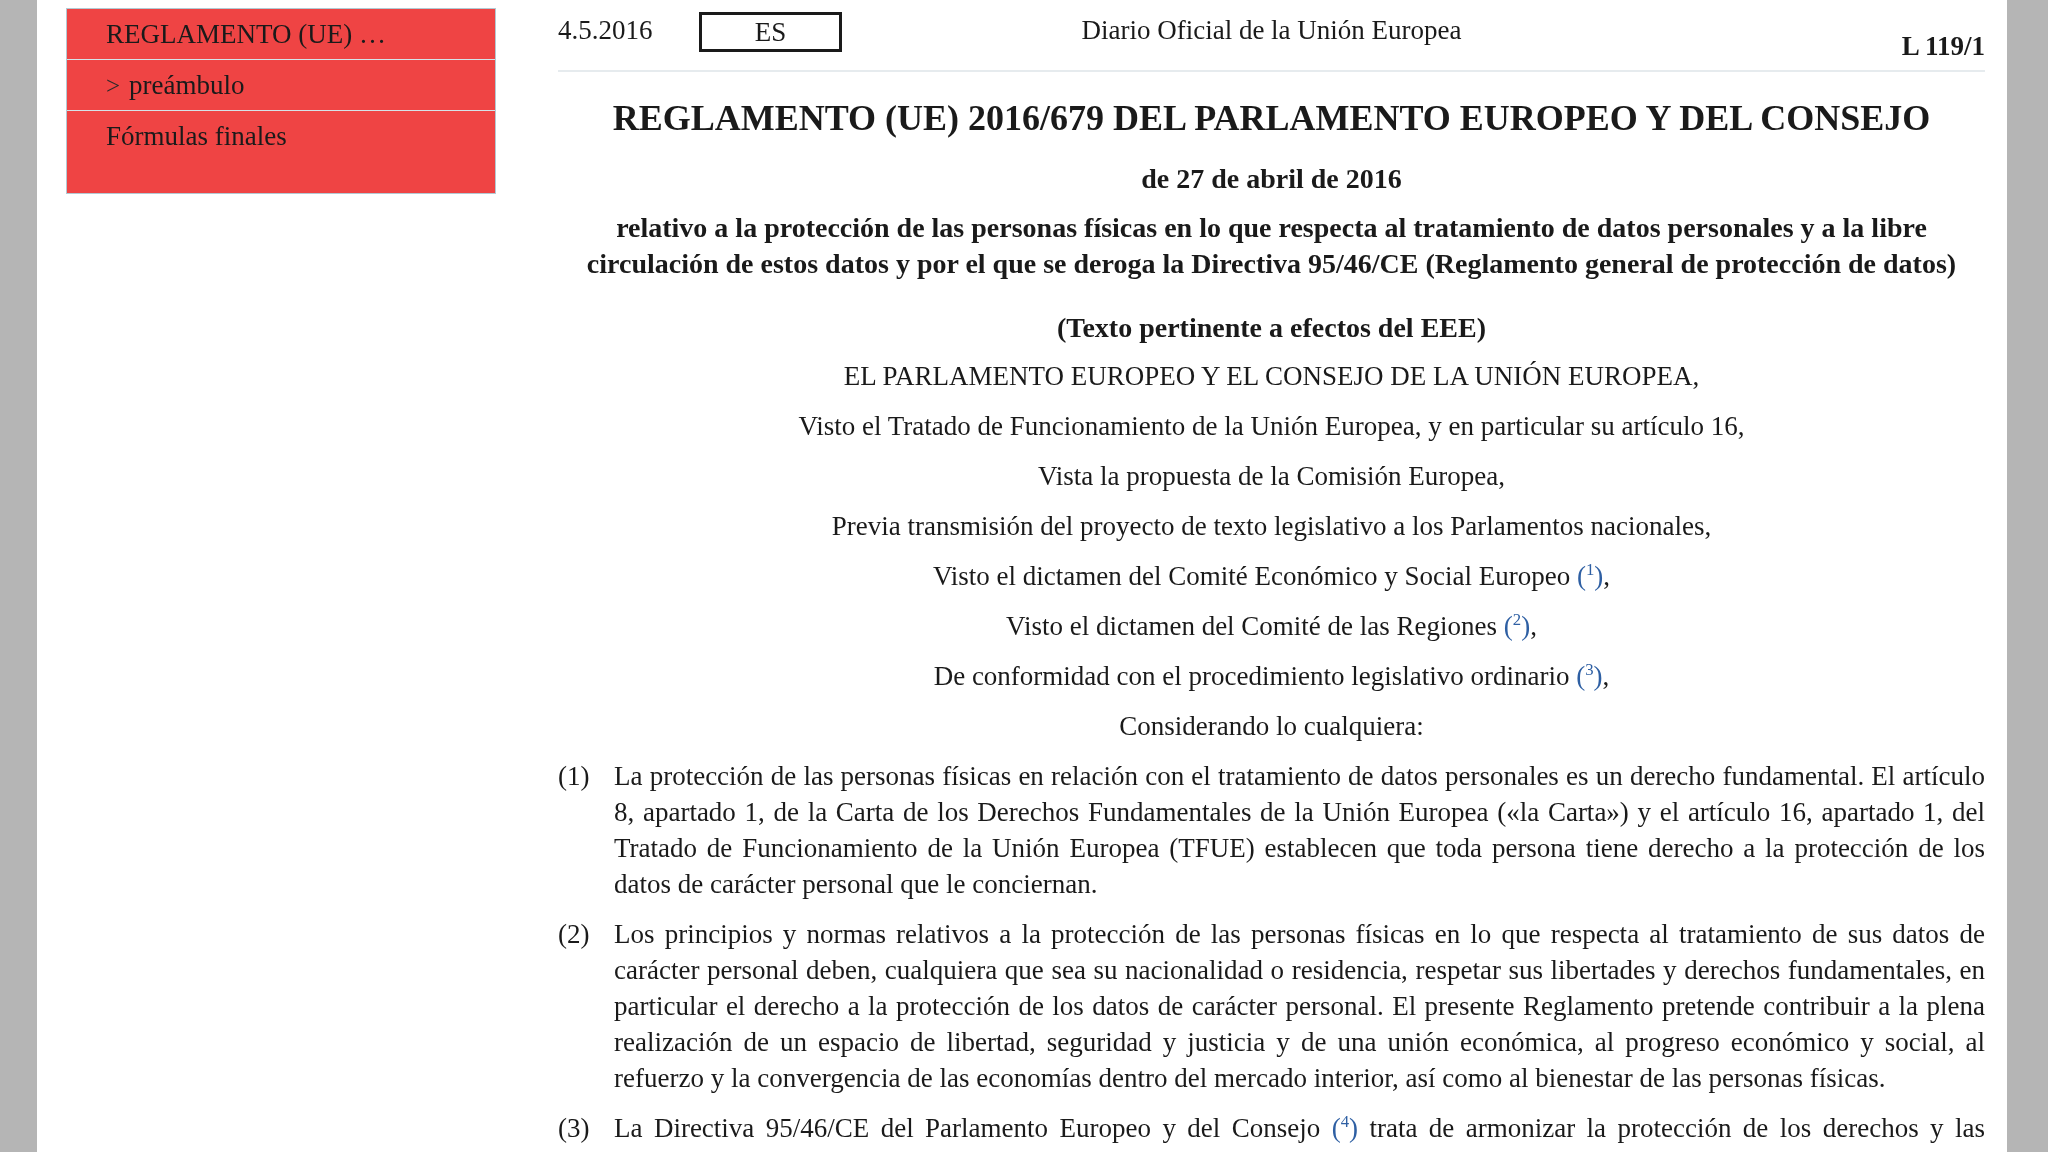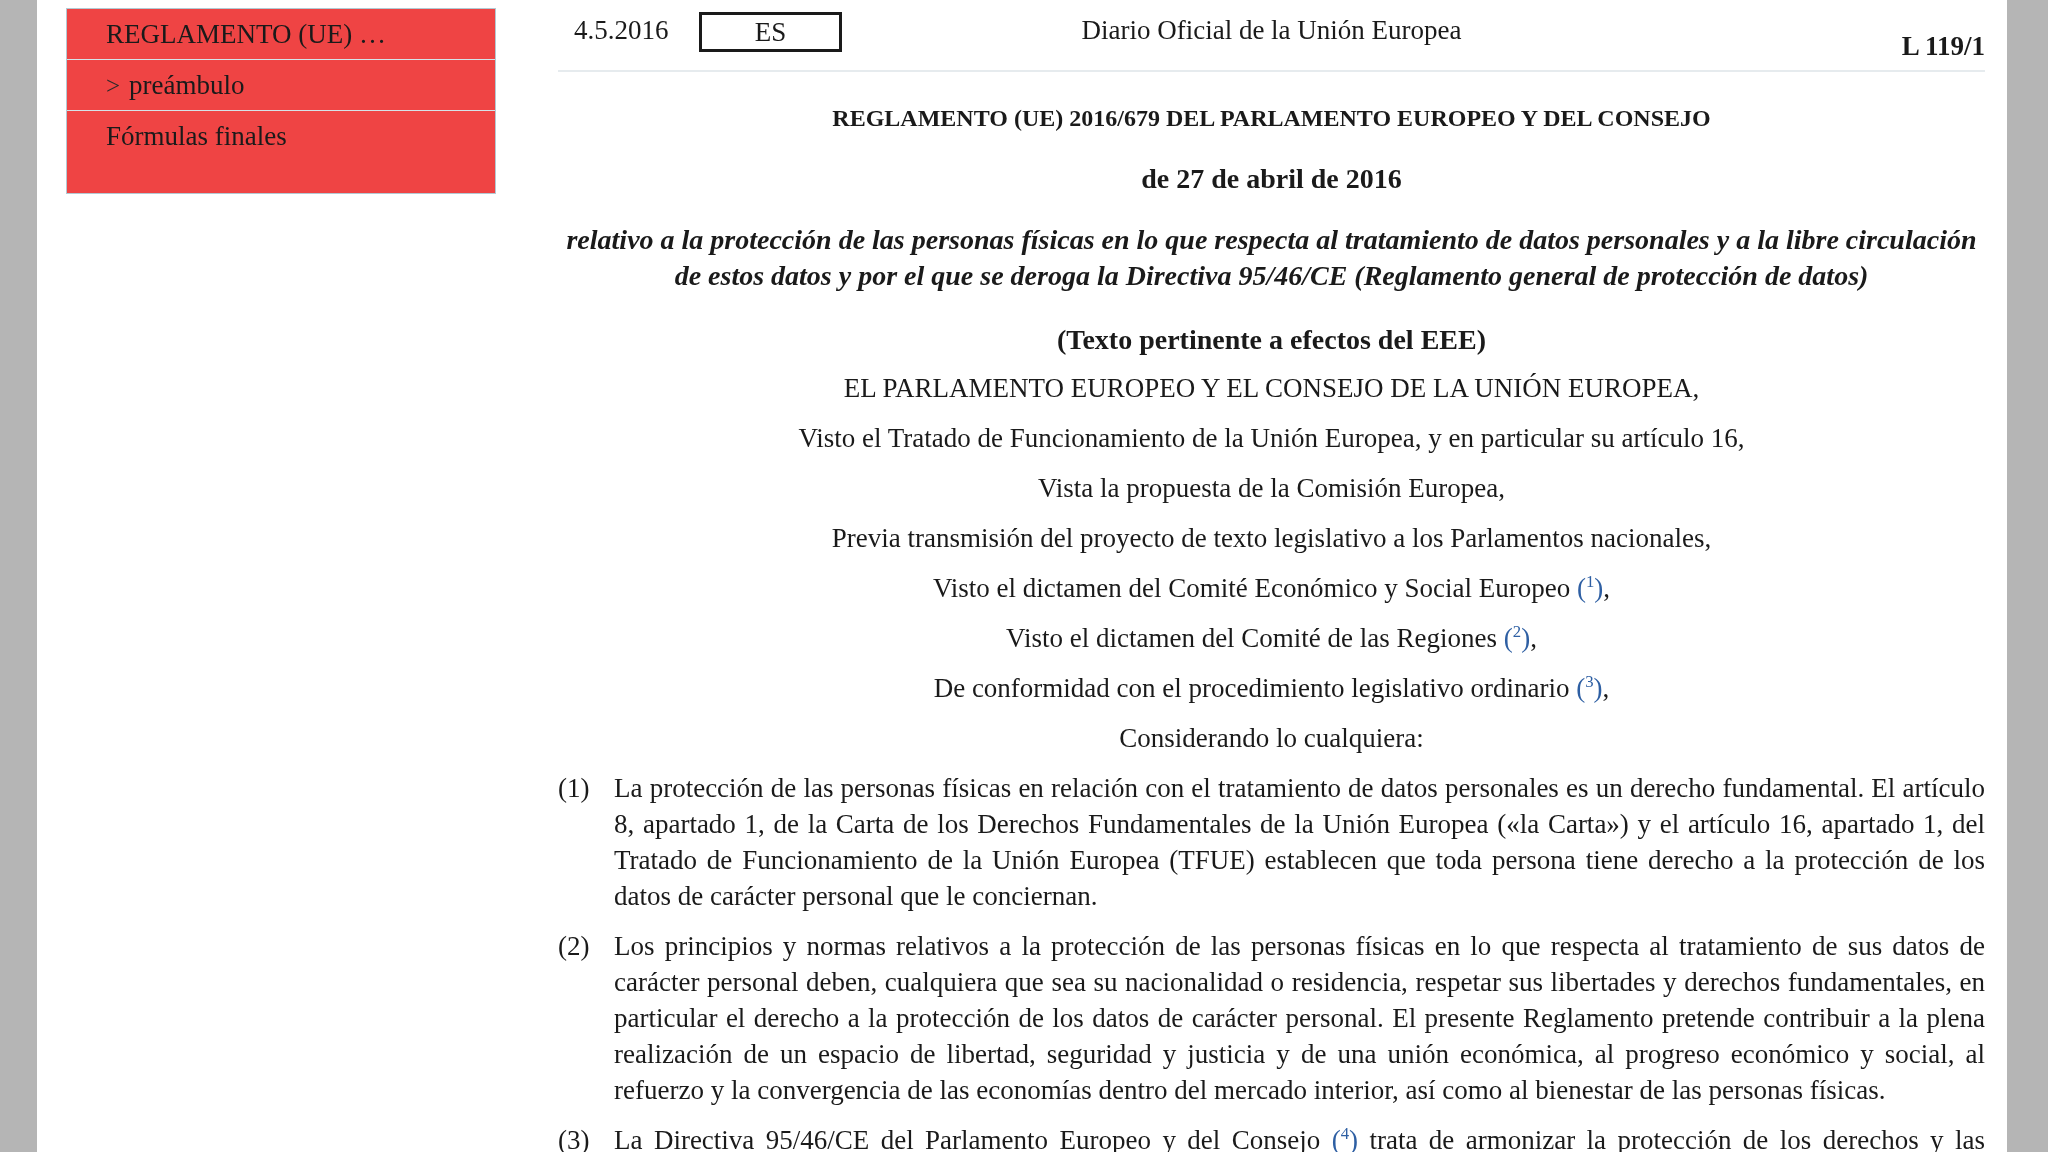--- a/index.html
+++ b/index.html
@@ -28,30 +28,30 @@
     cursor: pointer;
     white-space: nowrap;
   }
   .toc-row:last-child { border-bottom: none; padding-bottom: 40px; }
   .toc-chevron { display: inline-block; margin-right: 9px; font-size: 25px; color: #2a2a2a; }
 
   
   .content { position: absolute; left: 558px; top: 0; width: 1427px; font-size: 27px; line-height: 36px; }
 
   .doc-header { position: relative; height: 70px; border-bottom: 2px solid #e6ebee; }
-  .doc-date    { position: absolute; left: 16px; top: 12px; }
+  .doc-date    { position: absolute; left: 0; top: 12px; }
   .lang-box    { position: absolute; left: 141px; top: 12px; width: 137px; height: 34px;
                  border: 3px solid #1a1a1a; text-align: center; line-height: 34px; }
   .doc-journal { position: absolute; left: 50%; transform: translateX(-50%); top: 12px; }
   .doc-pageref { position: absolute; right: 0; top: 28px; font-weight: bold; }
 
   .t-center { text-align: center; font-weight: bold; }
-  .title1 { margin-top: 28px; font-size: 24px; }
+  .title1 { margin-top: 28px; font-size: 36px; }
   .title2 { margin-top: 25px; font-size: 28px; }
-  .title3 { margin-top: 25px; font-size: 28px; font-style: italic; }
+  .title3 { margin-top: 13px; font-size: 28px; }
   .eee    { margin-top: 28px; font-size: 28px; }
 
   .para { margin-top: 14px; text-align: center; }
   .para:first-of-type { margin-top: 12px; }
 
   .recital { position: relative; margin-top: 14px; padding-left: 56px; text-align: justify; }
   .recital-marker { position: absolute; left: 0; top: 0; }
   .recital.cut { text-align-last: justify; }
 
   .fnref { color: #2e5fa3; cursor: pointer; }

